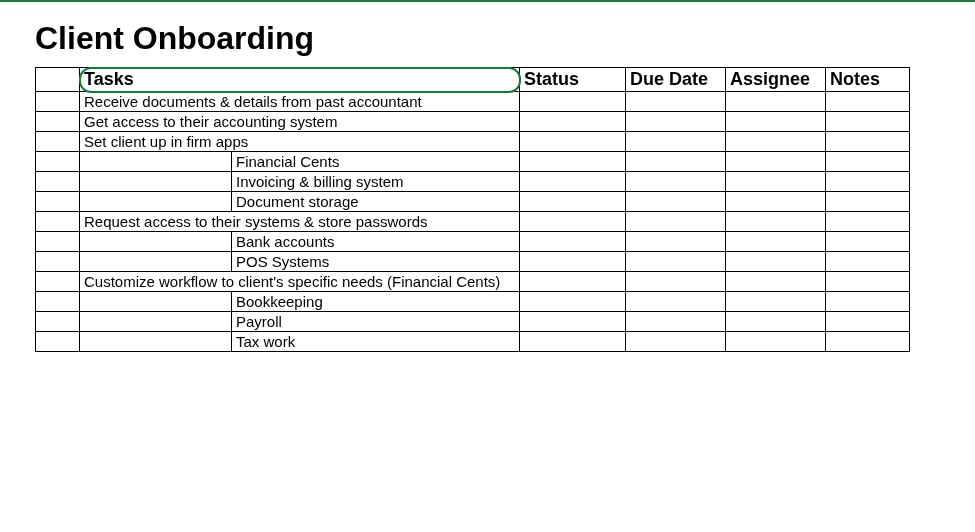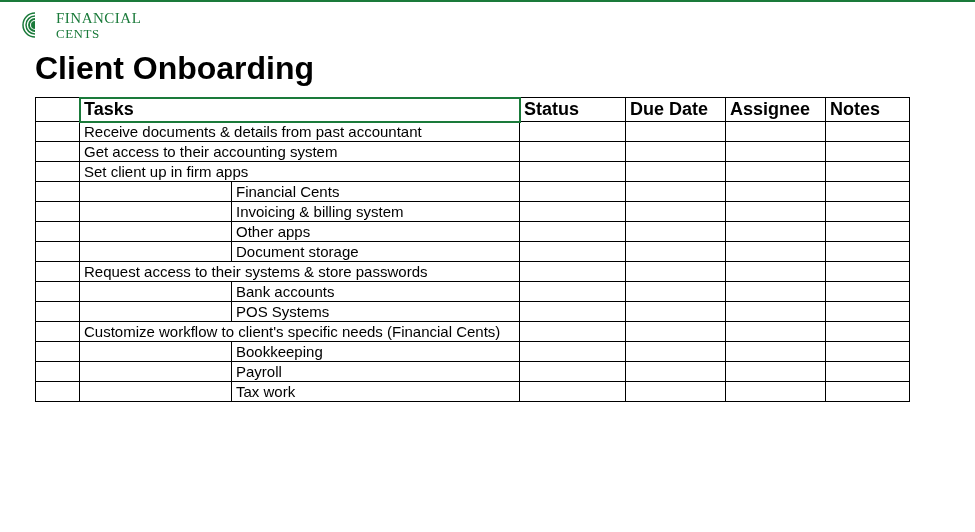--- a/index.html
+++ b/index.html
@@ -70,41 +70,27 @@
     overflow: hidden;
   }
   .sheet th { font-weight: bold; font-size: 18px; }
   .col-a { width: 44px; }
   .col-b { width: 152px; }
   .col-c { width: 288px; }
   .col-d { width: 106px; }
   .col-e { width: 100px; }
   .col-f { width: 100px; }
   .col-g { width: 84px; }
-  .sel { outline: 2px solid #1a7a3a; outline-offset: -1px; }
+  .sel { outline: 2px solid #1a7a3a; outline-offset: -1px; border-radius: 11px; }
 </style>
 </head>
 <body>
 
 <div class="page">
 
-  <div class="logo-row">
-    <span class="logo-mark">
-      <svg viewBox="0 0 40 40" width="30" height="30">
-        <path d="M20 4 A16 16 0 0 0 20 36" fill="none" stroke="#1a7a3a" stroke-width="2"></path>
-        <path d="M20 8 A12 12 0 0 0 20 32" fill="none" stroke="#1a7a3a" stroke-width="2"></path>
-        <path d="M20 12 A8 8 0 0 0 20 28" fill="none" stroke="#1a7a3a" stroke-width="2.5"></path>
-        <path d="M20 15 A5 5 0 0 0 20 25" fill="#1a7a3a" stroke="#1a7a3a" stroke-width="1"></path>
-      </svg>
-    </span>
-    <span class="logo-text">
-      <span>FINANCIAL</span>
-      <span class="l2">CENTS</span>
-    </span>
-  </div>
 
   <div class="header-row">
     <div class="page-title">Client Onboarding</div>
   </div>
 
   <table class="sheet">
     <colgroup>
       <col class="col-a">
         <col class="col-b">
         <col class="col-c">
@@ -162,29 +148,20 @@
           <td></td>
           <td>Invoicing &amp; billing system</td>
           <td></td>
           <td></td>
           <td></td>
           <td></td>
         </tr>
         <tr>
           <td></td>
           <td></td>
-          <td>Other apps</td>
-          <td></td>
-          <td></td>
-          <td></td>
-          <td></td>
-        </tr>
-        <tr>
-          <td></td>
-          <td></td>
           <td>Document storage</td>
           <td></td>
           <td></td>
           <td></td>
           <td></td>
         </tr>
         <tr>
           <td></td>
           <td colspan="2">Request access to their systems &amp; store passwords</td>
           <td></td>

